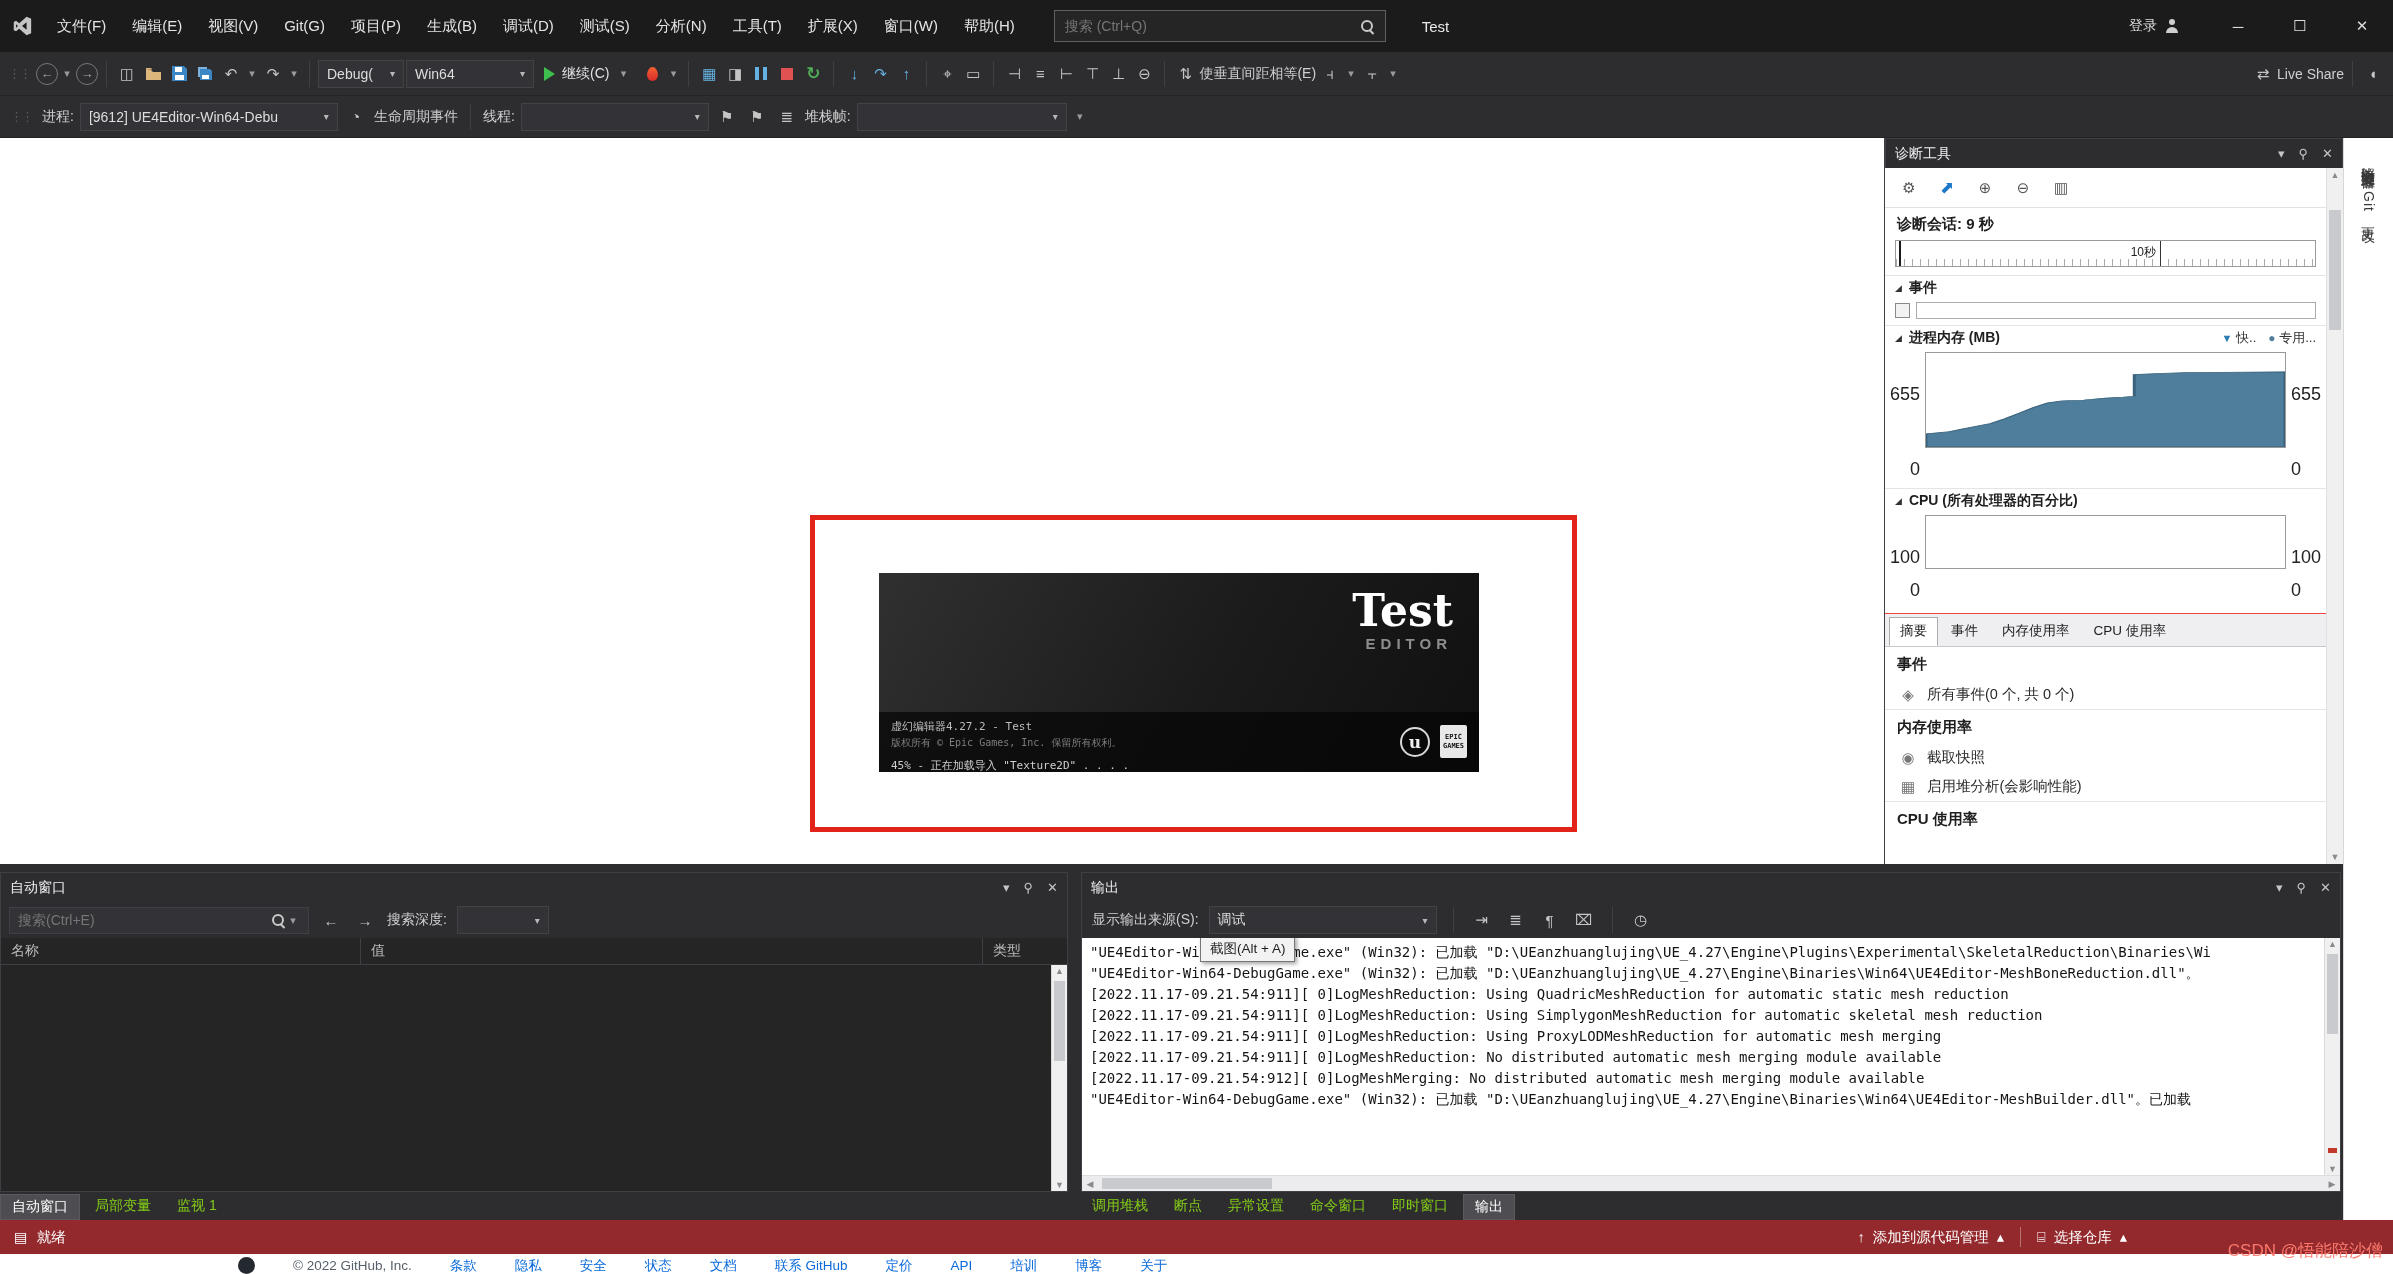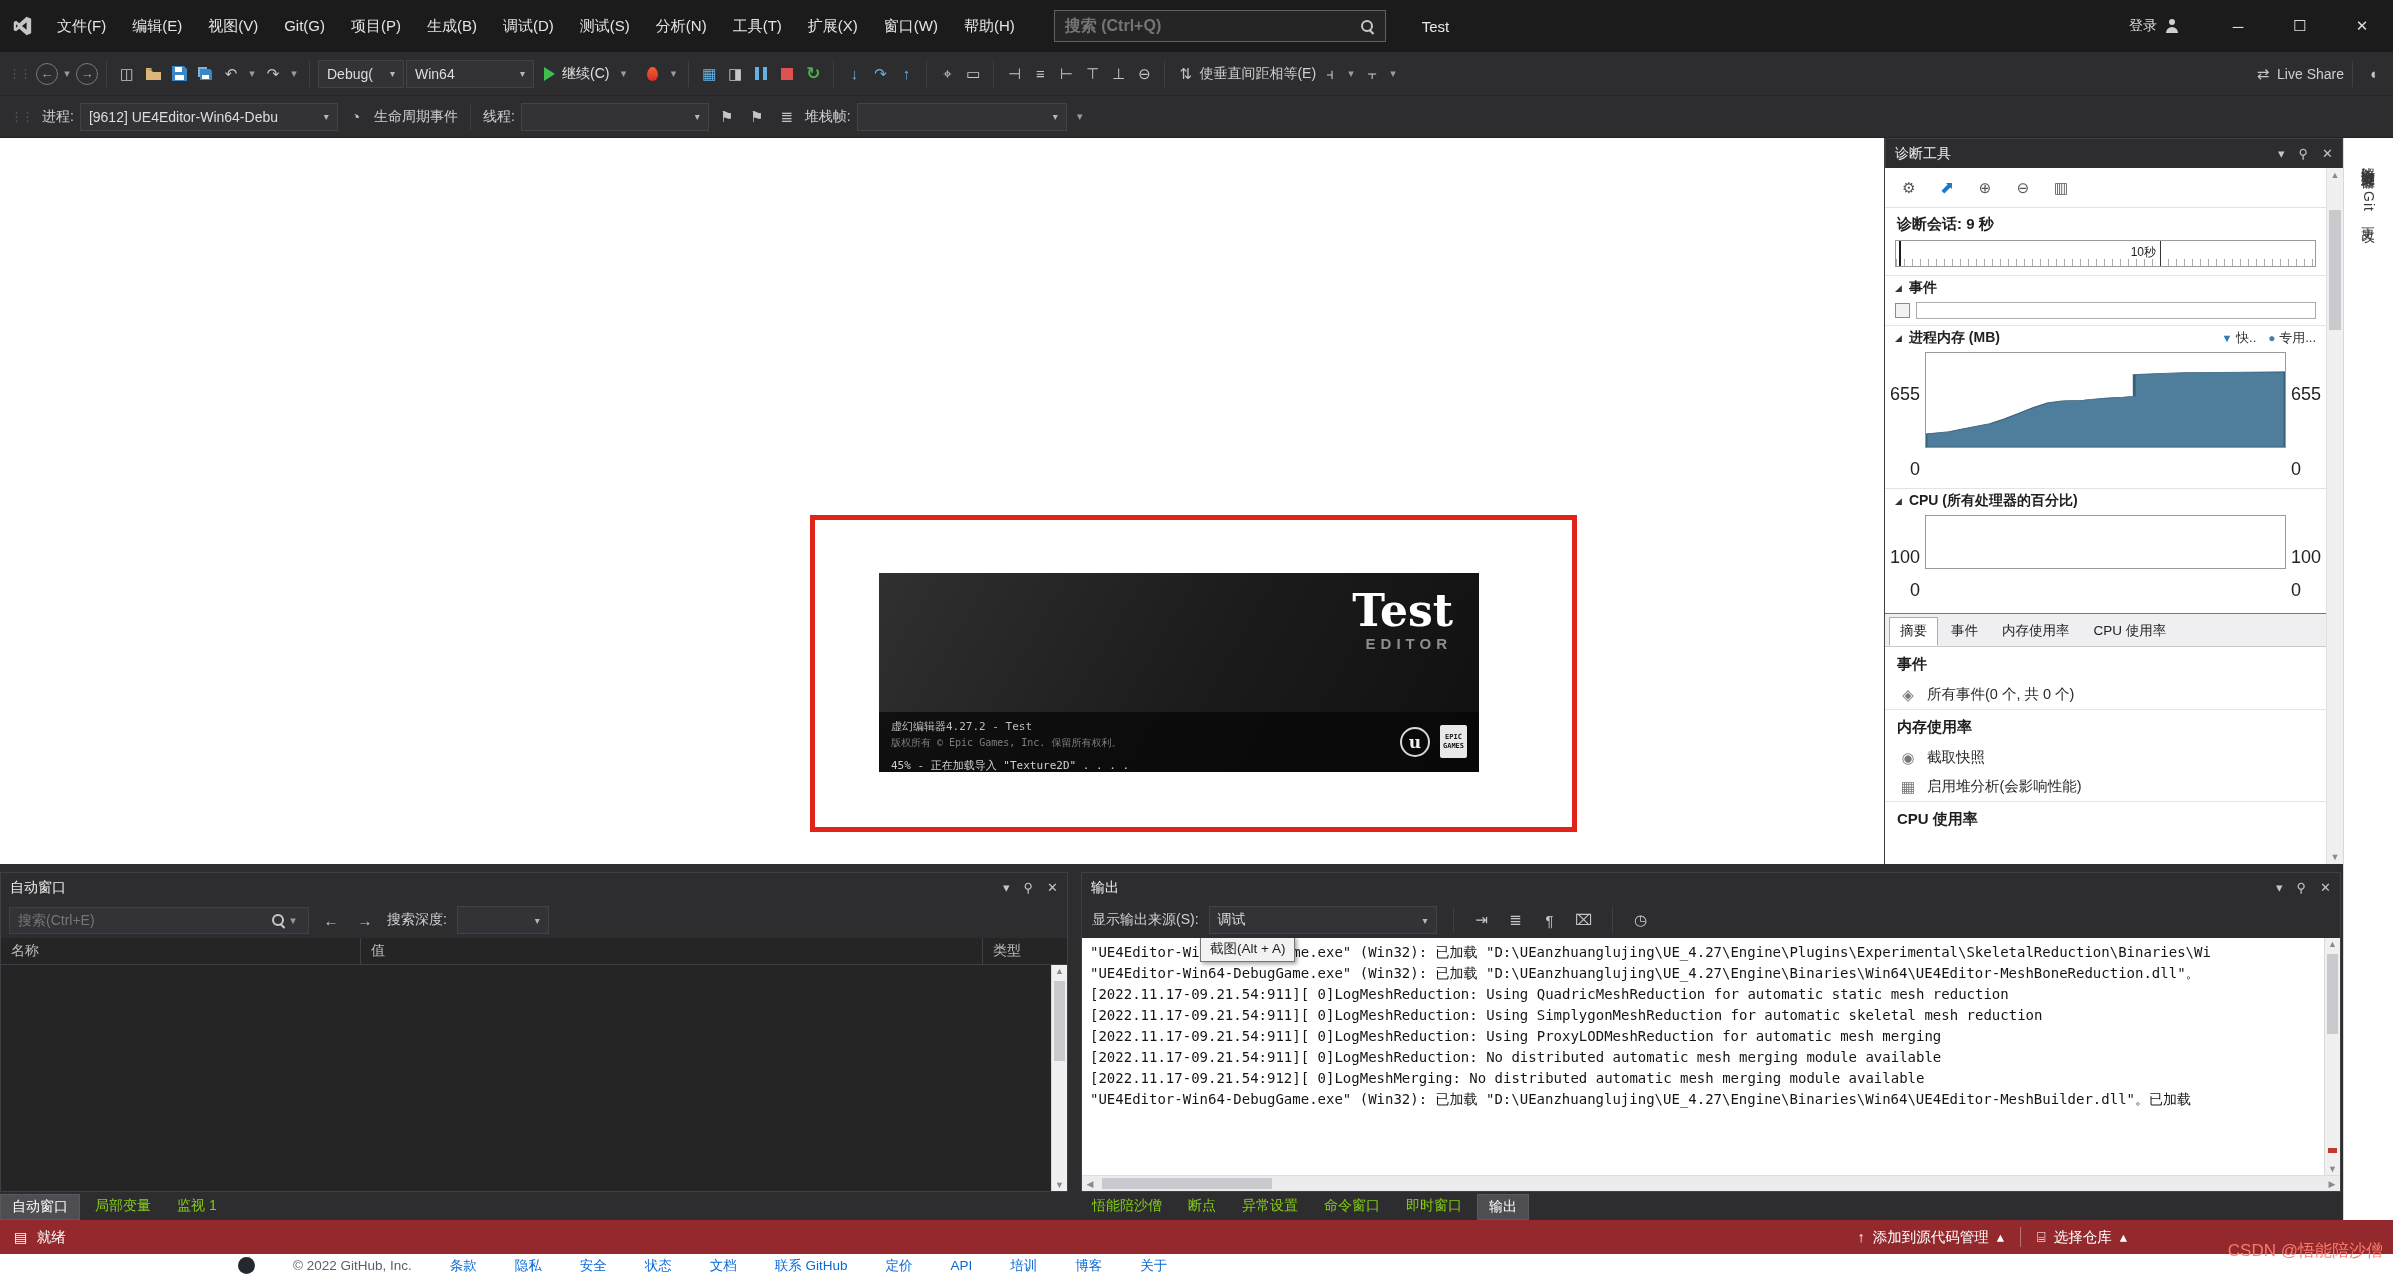--- a/index.html
+++ b/index.html
@@ -7,22 +7,22 @@
     font-family:"Liberation Sans","DejaVu Sans",sans-serif; }
   .app { width:2393px; height:1274px; display:flex; flex-direction:column; position:relative; }
 
   
   .titlebar { height:52px; background:#1B1B1C; display:flex; align-items:center; color:#DFDFDF; flex:0 0 auto; }
   .vslogo { width:44px; display:flex; justify-content:center; }
   .menubar { display:flex; }
   .menu-item { padding:0 13px; font-size:15px; line-height:52px; color:#E4E4E4; cursor:default; }
   .title-search { width:332px; height:32px; margin-left:26px; background:#252526; border:1px solid #606060;
     display:flex; align-items:center; padding:0 10px; }
-  .title-search input { flex:1; background:transparent; border:none; outline:none; color:#d946ef; font-size:16px;
-    font-family:"Liberation Sans","DejaVu Sans",sans-serif;font-weight:bold; }
+  .title-search input { flex:1; background:transparent; border:none; outline:none; color:#d946ef; font-size:14px;
+    font-family:"Liberation Sans","DejaVu Sans",sans-serif; }
   .win-title { margin-left:36px; font-size:15px; color:#E8E8E8; }
   .title-right { margin-left:auto; display:flex; align-items:center; }
   .signin { display:flex; align-items:center; gap:8px; font-size:14px; color:#DDD; margin-right:28px; }
   .winbtn { width:62px; height:52px; display:flex; align-items:center; justify-content:center; font-size:15px; color:#DDD; }
 
   
   .toolbar1 { height:44px; background:#2D2D30; display:flex; align-items:center; padding:0 8px; gap:2px; flex:0 0 auto;
     border-bottom:1px solid #252528; }
   .toolbar2 { height:42px; background:#2D2D30; display:flex; align-items:center; padding:0 10px; gap:6px; flex:0 0 auto;
     border-bottom:1px solid #222; color:#CFCFCF; font-size:14px; }
@@ -542,21 +542,21 @@
                 <span class="sarrow" style="bottom:1px">▼</span>
               </div>
             </div>
             <div class="hscroll">
               <span class="sarrow">◀</span>
               <span class="thumb"></span>
               <span class="sarrow" style="margin-left:auto">▶</span>
             </div>
           </div>
           <div class="tool-tabs">
-            <span class="tool-tab">悟能陪沙僧</span>
+            <span class="tool-tab">调用堆栈</span>
             <span class="tool-tab">断点</span>
             <span class="tool-tab">异常设置</span>
             <span class="tool-tab">命令窗口</span>
             <span class="tool-tab">即时窗口</span>
             <span class="tool-tab active">输出</span>
           </div>
         </div>
       </div>
     </div>
 

